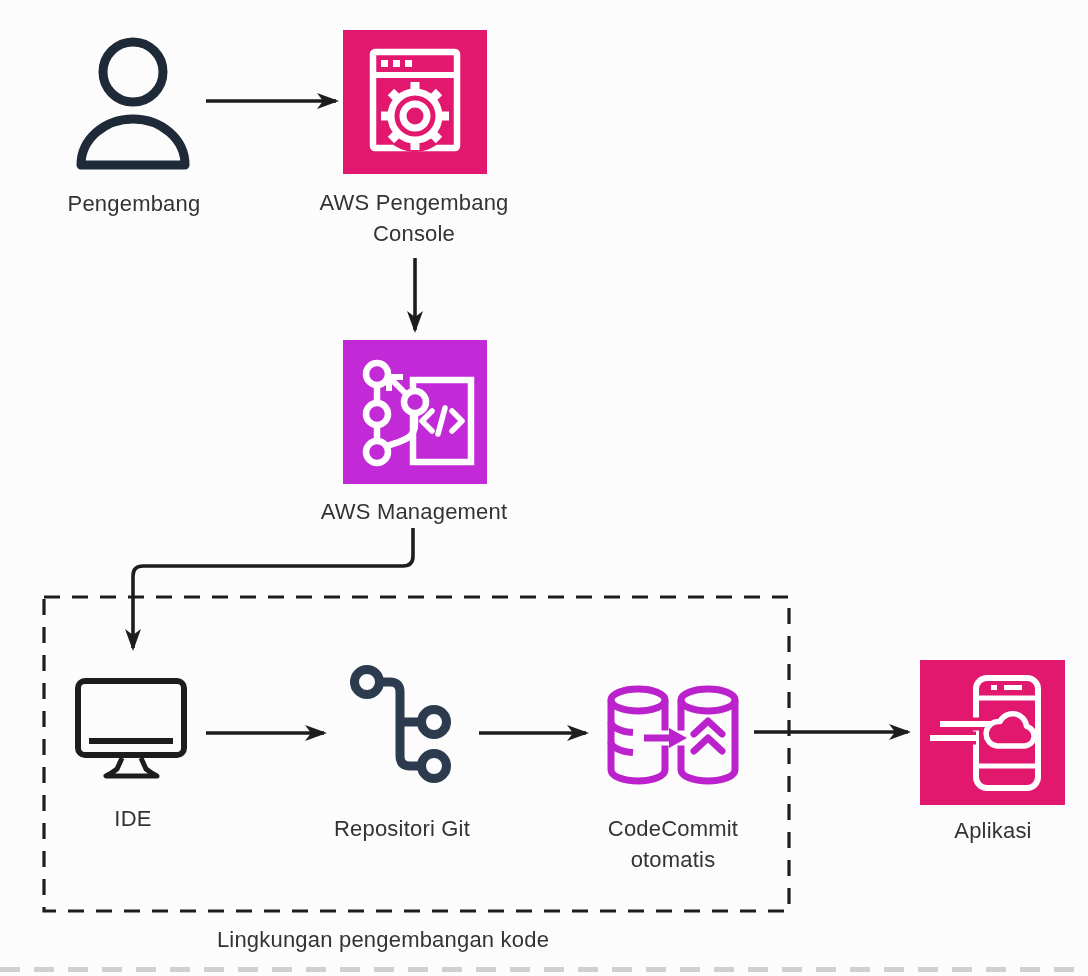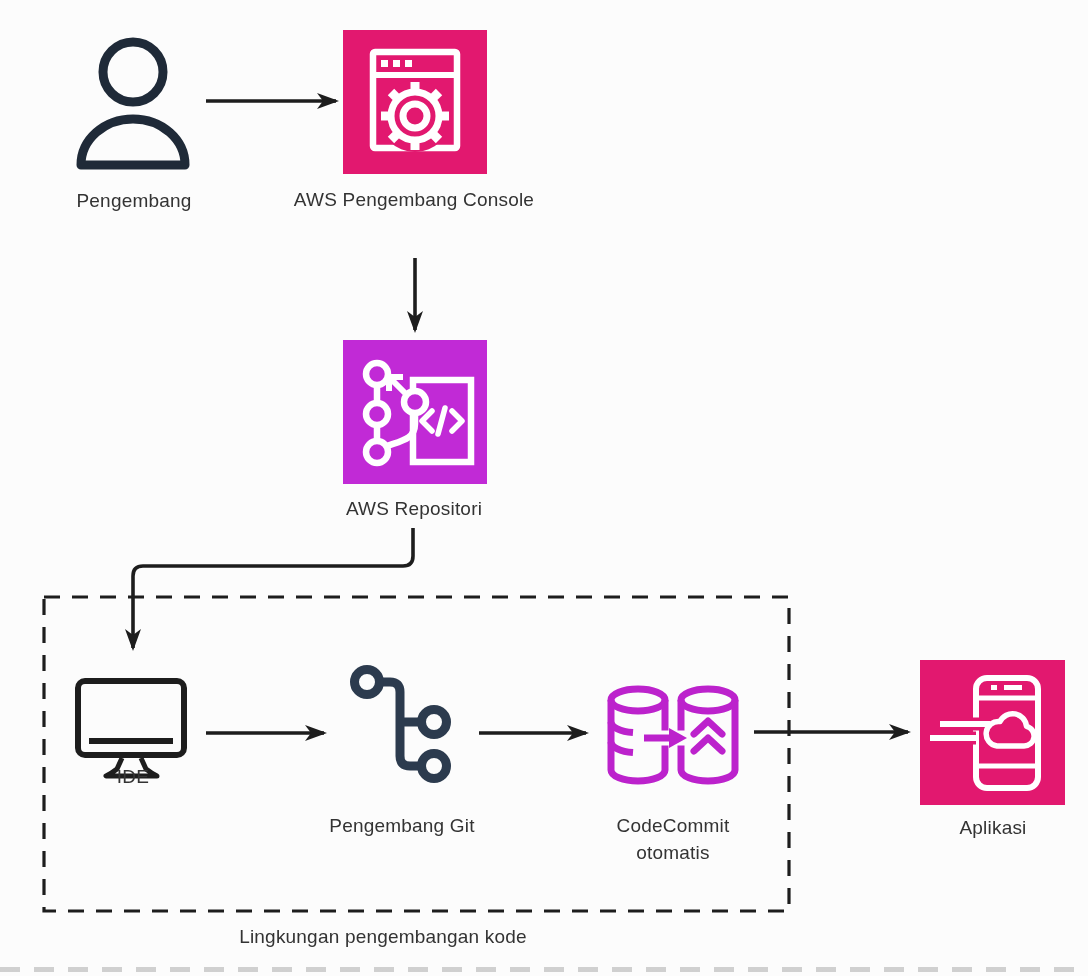--- a/index.html
+++ b/index.html
@@ -4,21 +4,21 @@
 <style>
   html,body{margin:0;padding:0;background:#fff;}
   .canvas{
     position:relative;width:1088px;height:976px;
     background:var(--bg,#FCFCFC);
     font-family:"Liberation Sans",sans-serif;
     overflow:hidden;
   }
   .label{
     position:absolute;text-align:center;
-    font-size:19px;line-height:1.42;color:var(--text,#333);
+    font-size:22px;line-height:1.42;color:var(--text,#333);
     letter-spacing:0.2px;
   }
   .sq{
     position:absolute;display:flex;align-items:center;justify-content:center;
   }
   .sq-pink{background:var(--pink,#E2186F);}
   .sq-purple{background:var(--purple,#C12AD6);}
   .sq svg{color:#ffffff;}
   .icon-abs{position:absolute;}
   .c-navy{color:var(--navy_person,#1F2A38);}
@@ -95,37 +95,37 @@
       <circle cx="72" cy="62" r="11" fill="var(--purple,#C12AD6)" stroke-width="6.5"></circle>
       <path d="M62 53 L48 39" stroke-width="6"></path>
       <path d="M46 51 V37 H60" stroke-width="6"></path>
       <g stroke-width="5.5" stroke-linecap="round" stroke-linejoin="round">
         <polyline points="89,71 79,81 89,91"></polyline>
         <polyline points="109,71 119,81 109,91"></polyline>
         <line x1="102" y1="68" x2="95" y2="94"></line>
       </g>
     </svg>
   </div>
-  <div class="label" style="left:264px;top:496px;width:300px">AWS Repositori</div>
+  <div class="label" style="left:264px;top:496px;width:300px">AWS Management</div>
 
   <svg class="icon-abs c-ink" style="left:72px;top:676px" width="120" height="112" viewBox="0 0 120 112" fill="none" stroke="currentColor">
     <rect x="6" y="5" width="106" height="74" rx="7" stroke-width="6"></rect>
     <path d="M17 65 H101" stroke-width="6"></path>
     <path d="M50 82 L45 93 Q40 97 34 100 H85 Q79 97 74 93 L69 82" stroke-width="5" stroke-linejoin="round"></path>
   </svg>
-  <div class="label" style="left:73px;top:764px;width:120px">IDE</div>
+  <div class="label" style="left:73px;top:803px;width:120px">IDE</div>
 
   <svg class="icon-abs c-git" style="left:346px;top:664px" width="112" height="126" viewBox="0 0 112 126" fill="none" stroke="currentColor">
     <path d="M33 18 H44 Q54 18 54 28 V92 Q54 102 64 102 H74" stroke-width="9"></path>
     <path d="M54 58 H74" stroke-width="9"></path>
     <circle cx="21" cy="18" r="12.5" stroke-width="9"></circle>
     <circle cx="88" cy="58" r="12.5" stroke-width="9"></circle>
     <circle cx="88" cy="102" r="12.5" stroke-width="9"></circle>
   </svg>
-  <div class="label" style="left:292px;top:813px;width:220px">Pengembang Git</div>
+  <div class="label" style="left:292px;top:813px;width:220px">Repositori Git</div>
 
   <svg class="icon-abs c-magenta" style="left:598px;top:682px" width="150" height="108" viewBox="0 0 150 108" fill="none" stroke="currentColor">
     <path d="M13 18 V88 a27 11 0 0 0 54 0 V18" stroke-width="7"></path>
     <ellipse cx="40" cy="18" rx="27" ry="11" stroke-width="7"></ellipse>
     <path d="M13 40 a27 11 0 0 0 22 10.6" stroke-width="7"></path>
     <path d="M13 60 a27 11 0 0 0 22 10.6" stroke-width="7"></path>
     <path d="M83 18 V88 a27 11 0 0 0 54 0 V18" stroke-width="7"></path>
     <ellipse cx="110" cy="18" rx="27" ry="11" stroke-width="7"></ellipse>
     <path d="M44 56 H88" stroke="var(--bg,#FCFCFC)" stroke-width="15"></path>
     <path d="M46 56 H72" stroke-width="7"></path>

